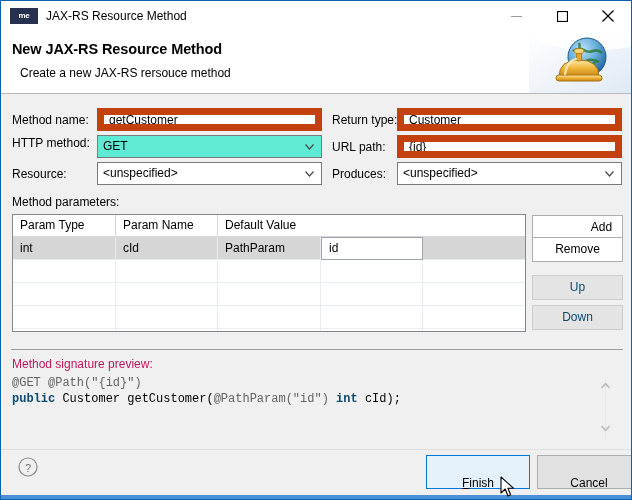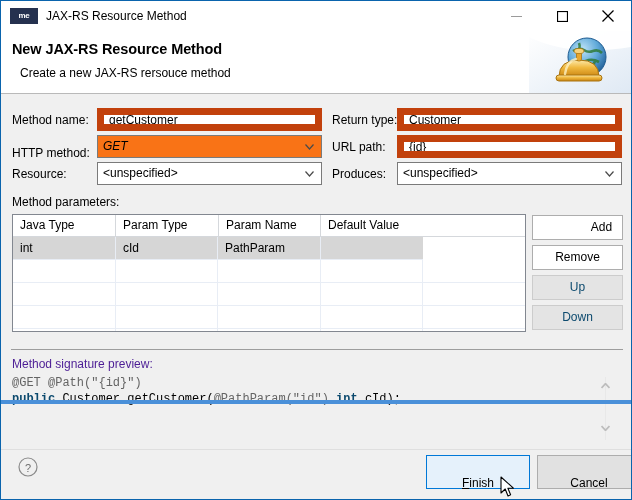--- a/index.html
+++ b/index.html
@@ -89,21 +89,21 @@
     position: absolute;
     right: 0; top: 0;
     width: 102px; height: 62px;
     overflow: hidden;
   }
 
   
   .body {
     position: absolute;
     left: 0; top: 93px;
-    width: 630px; height: 310px;
+    width: 630px; height: 405px;
     background: #f0f0f0;
   }
 
   .lbl {
     position: absolute;
     font-size: 12px;
     color: #000000;
     white-space: nowrap;
   }
 
@@ -127,22 +127,21 @@
     border: 1px solid #7a7a7a;
     background: #ffffff;
     font-size: 12px;
     color: #000000;
     line-height: 21px;
     padding-left: 5px;
     white-space: nowrap;
     overflow: hidden;
   }
   .combo.focused {
-    background: #f97316;
-    font-style: italic;
+    background: #5eead4;
   }
   .combo .arrow {
     position: absolute;
     right: 7px; top: 0; bottom: 0;
     display: flex; align-items: center;
   }
 
   
   .table-wrap {
     position: absolute;
@@ -211,21 +210,21 @@
     left: 10px;
     width: 612px;
     height: 1px;
     background: #9d9d9d;
   }
 
   
   .preview-label {
     position: absolute;
     left: 11px; top: 263px;
-    font-size: 12px; color: #4c1d95;
+    font-size: 12px; color: #be185d;
   }
   .preview-box {
     position: absolute;
     left: 11px; top: 281px;
     width: 611px; height: 67px;
     background: #f0f0f0;
   }
   .code {
     position: absolute;
     left: 0; top: 0;
@@ -368,21 +367,21 @@
   </div>
 
   <div class="body">
 
     <div class="lbl" style="left:11px; top:19px;">Method name:</div>
     <input class="field" style="left: 96px; top: 14px; width: 225px;" value="getCustomer">
 
     <div class="lbl" style="left:331px; top:19px;">Return type:</div>
     <input class="field" style="left: 396px; top: 14px; width: 225px;" value="Customer">
 
-    <div class="lbl" style="left:11px; top:52px;text-align:right;">HTTP method:</div>
+    <div class="lbl" style="left:11px; top:42px;text-align:right;">HTTP method:</div>
     <div class="combo focused" style="left:96px; top:41px; width:225px;">
       <span>GET</span>
       <span class="arrow">
         <svg width="9" height="6" viewBox="0 0 9 6">
             <polyline points="0.5,0.5 4.5,5 8.5,0.5" fill="none" stroke="#4a4a4a" stroke-width="1.2"></polyline>
           </svg>
       </span>
     </div>
 
     <div class="lbl" style="left:331px; top:46px;">URL path:</div>
@@ -405,30 +404,30 @@
         <svg width="9" height="6" viewBox="0 0 9 6">
             <polyline points="0.5,0.5 4.5,5 8.5,0.5" fill="none" stroke="#4a4a4a" stroke-width="1.2"></polyline>
           </svg>
       </span>
     </div>
 
     <div class="lbl" style="left:11px; top:101px;">Method parameters:</div>
 
     <div class="table-wrap">
       <div class="t-row t-head">
-        <div class="t-cell c0">Java Type</div>
         <div class="t-cell c2">Param Type</div>
         <div class="t-cell c3">Param Name</div>
         <div class="t-cell c4">Default Value</div>
       </div>
 
       <div class="t-row t-body-row selected">
         <div class="t-cell c0">int</div>
         <div class="t-cell c1">cId</div>
         <div class="t-cell c2">PathParam</div>
+        <div class="t-cell c3 editing">id</div>
         <div class="t-cell c4"></div>
       </div>
 
       <div class="t-row t-body-row">
         <div class="t-cell c0"></div>
         <div class="t-cell c1"></div>
         <div class="t-cell c2"></div>
         <div class="t-cell c3"></div>
         <div class="t-cell c4"></div>
       </div>
@@ -449,21 +448,21 @@
       <div class="t-row t-body-row">
         <div class="t-cell c0"></div>
         <div class="t-cell c1"></div>
         <div class="t-cell c2"></div>
         <div class="t-cell c3"></div>
         <div class="t-cell c4"></div>
       </div>
     </div>
 
     <button class="sbtn" style="top:121px;padding-left:48px;">Add</button>
-    <button class="sbtn" style="top:151px;">Remove</button>
+    <button class="sbtn" style="top:143px;">Remove</button>
     <button class="sbtn disabled" style="top:181px;">Up</button>
     <button class="sbtn disabled" style="top:211px;">Down</button>
 
     <div class="hsep" style="top:255px;"></div>
 
     <div class="preview-label">Method signature preview:</div>
     <div class="preview-box">
       <div class="code"><span class="ann">@GET</span> <span class="ann">@Path("{id}")</span>
 <span class="kw">public</span> <span>Customer</span> <span>getCustomer(</span><span class="ann">@PathParam("id")</span> <span class="kw">int</span> <span>cId);</span></div>
 

